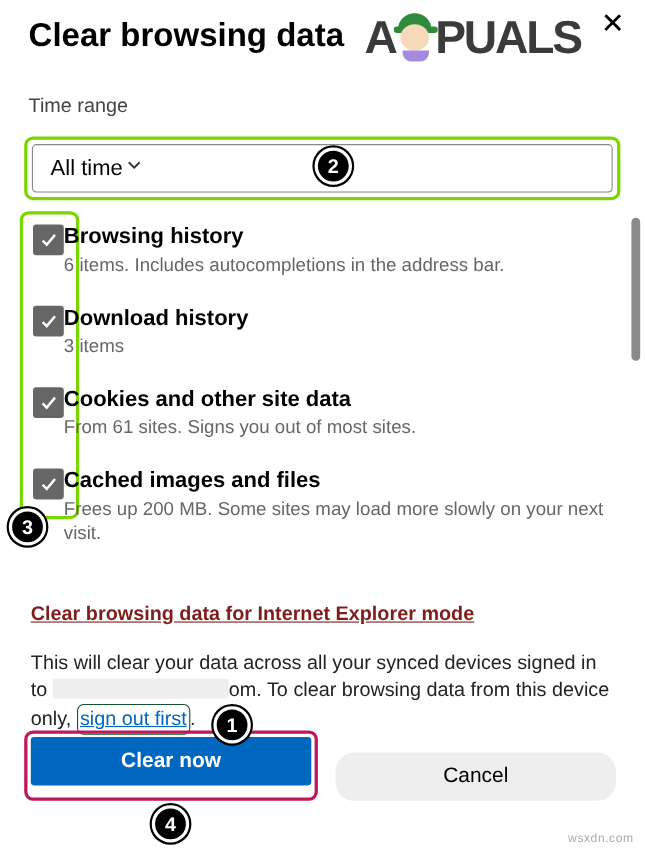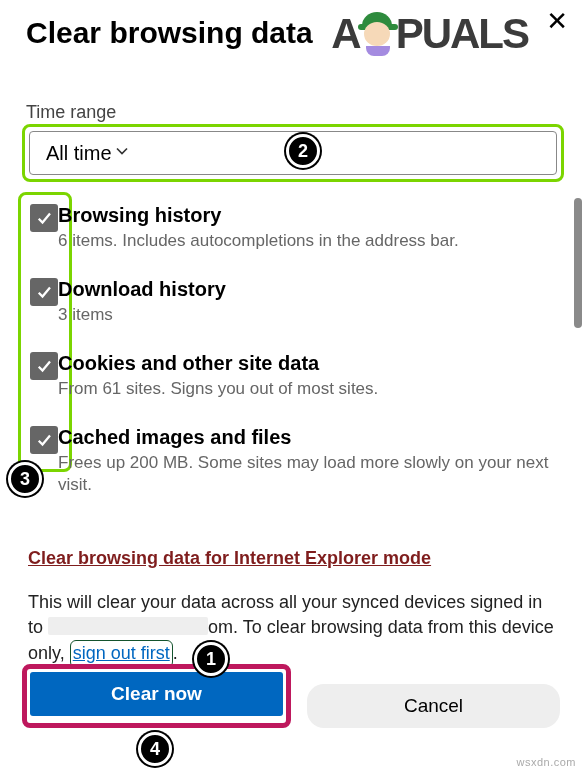--- a/index.html
+++ b/index.html
@@ -26,21 +26,21 @@
     cursor: pointer;
   }
   .title {
     font-size: 30px;
     font-weight: 600;
     padding-top: 16px;
   }
   .section-label {
     font-size: 18px;
     color: #444;
-    margin-top: 52px;
+    margin-top: 36px;
     margin-bottom: 6px;
   }
   .dropdown-wrap {
     position: absolute;
     left: 22px; right: 22px;
     top: 124px;
     height: 58px;
     border: 3px solid #7bd500;
     border-radius: 8px;
     padding: 4px;
@@ -139,21 +139,21 @@
   }
   .buttons {
     position: absolute;
     left: 22px; right: 26px;
     bottom: 46px;
     display: flex;
     gap: 16px;
   }
   .clear-wrap {
     flex: 1;
-    border: 5px solid #be185d;
+    border: 3px solid #be185d;
     border-radius: 8px;
     padding: 3px;
   }
   .btn {
     width: 100%; height: 44px;
     display: flex;
     align-items: center; justify-content: center;
     font-size: 19px;
     cursor: pointer;
     border-radius: 3px;

